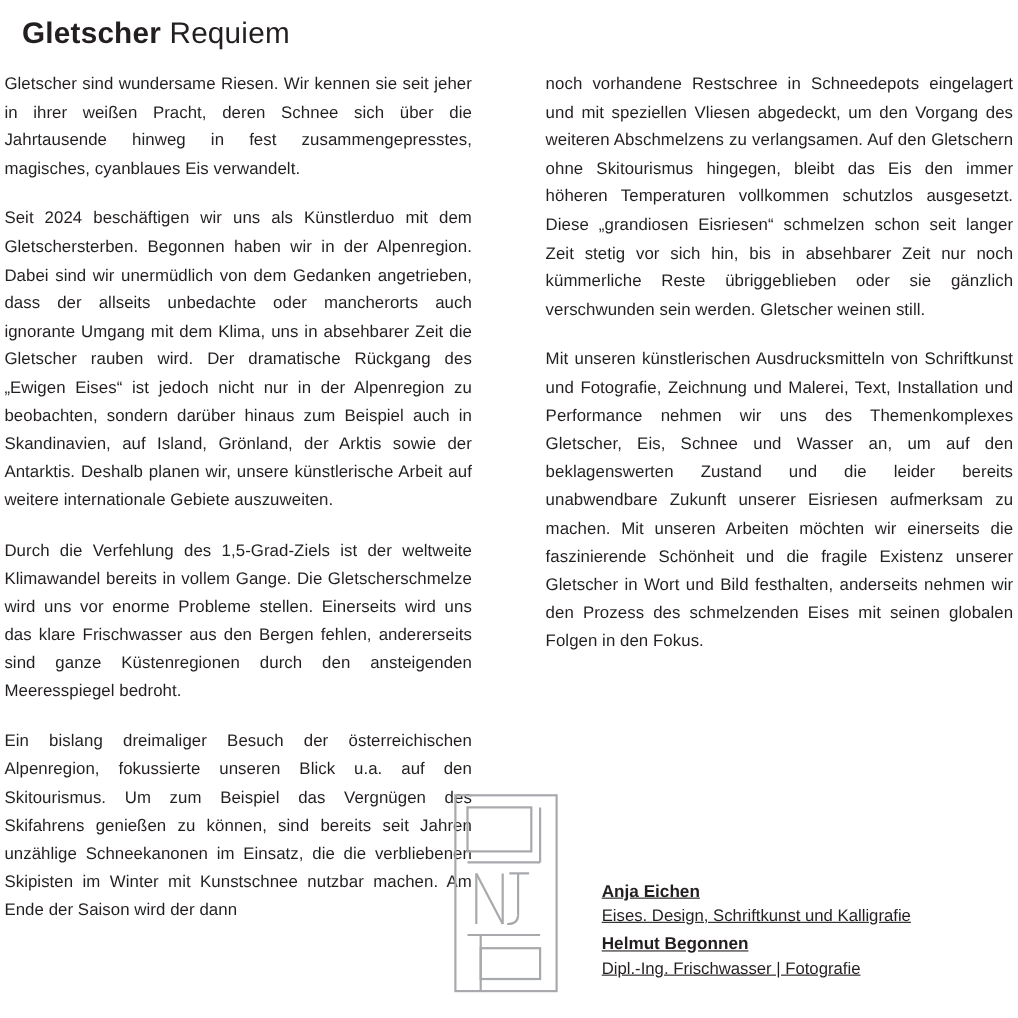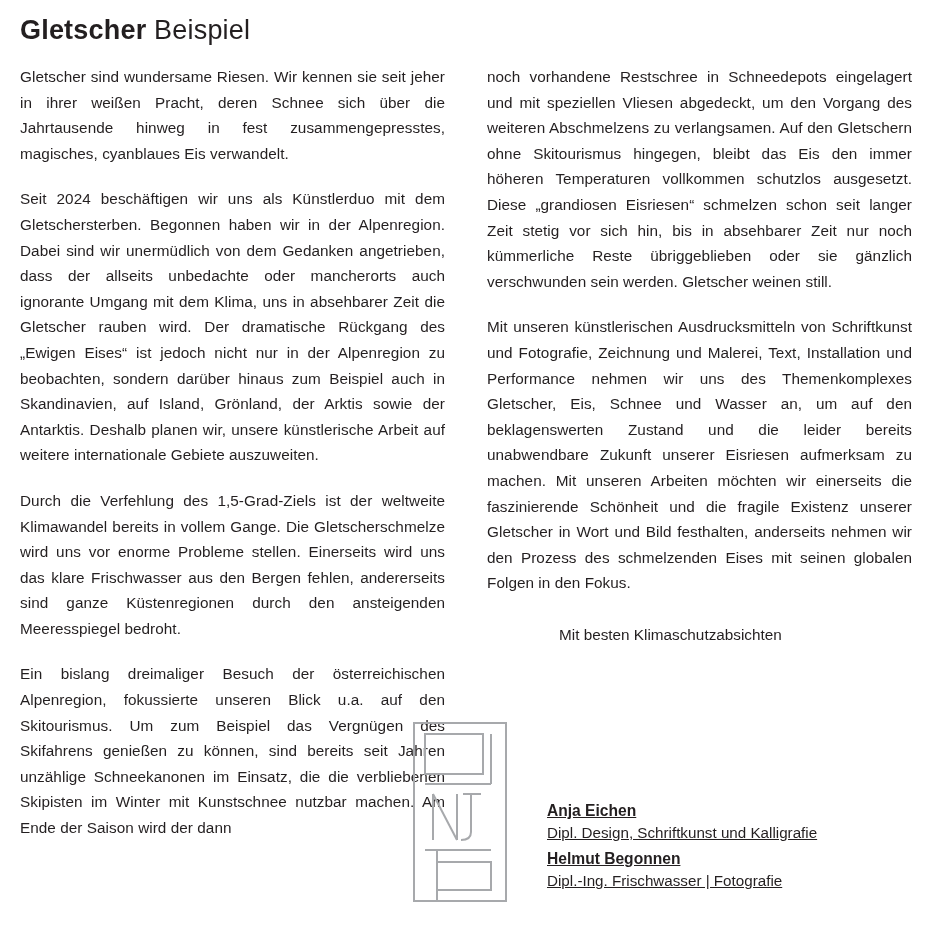--- a/index.html
+++ b/index.html
@@ -29,22 +29,23 @@
   }
   .title .t-bold {
     font-weight: bold;
     margin-top: 17px;
   }
   .title .t-light {
     font-weight: normal;
   }
   .columns {
     display: flex;
-    gap: 42px;
+    gap: 67px;
     align-items: flex-start;
+    justify-content: center;
   }
   .col {
     width: 425px;
     flex: 0 0 425px;
   }
   p.body {
     margin: 0 0 20px 0;
     font-size: 15.3px;
     line-height: 25.6px;
     text-align: justify;
@@ -103,38 +104,37 @@
     margin-bottom: 4px;
   }
 </style>
 </head>
 <body>
 
 <div class="page">
 
   <h1 class="title">
     <span class="t-bold">Gletscher</span>
-    <span class="t-light">Beispiel</span>
+    <span class="t-light">Requiem</span>
   </h1>
 
   <div class="columns">
 
     <div class="col">
       <p class="body">Gletscher sind wundersame Riesen. Wir kennen sie seit jeher in ihrer weißen Pracht, deren Schnee sich über die Jahrtausende hinweg in fest zusammengepresstes, magisches, cyanblaues Eis verwandelt.</p>
       <p class="body">Seit 2024 beschäftigen wir uns als Künstlerduo mit dem Gletschersterben. Begonnen haben wir in der Alpenregion. Dabei sind wir unermüdlich von dem Gedanken angetrieben, dass der allseits unbedachte oder mancherorts auch ignorante Umgang mit dem Klima, uns in absehbarer Zeit die Gletscher rauben wird. Der dramatische Rückgang des „Ewigen Eises“ ist jedoch nicht nur in der Alpenregion zu beobachten, sondern darüber hinaus zum Beispiel auch in Skandinavien, auf Island, Grönland, der Arktis sowie der Antarktis. Deshalb planen wir, unsere künstlerische Arbeit auf weitere internationale Gebiete auszuweiten.</p>
       <p class="body">Durch die Verfehlung des 1,5-Grad-Ziels ist der weltweite Klimawandel bereits in vollem Gange. Die Gletscherschmelze wird uns vor enorme Probleme stellen. Einerseits wird uns das klare Frischwasser aus den Bergen fehlen, andererseits sind ganze Küstenregionen durch den ansteigenden Meeresspiegel bedroht.</p>
       <p class="body last">Ein bislang dreimaliger Besuch der österreichischen Alpenregion, fokussierte unseren Blick u.a. auf den Skitourismus. Um zum Beispiel das Vergnügen des Skifahrens genießen zu können, sind bereits seit Jahren unzählige Schneekanonen im Einsatz, die die verbliebenen Skipisten im Winter mit Kunstschnee nutzbar machen. Am Ende der Saison wird der dann</p>
     </div>
 
     <div class="col">
       <p class="body"><span>noch vorhandene Restschree in Schneedepots eingelagert und mit speziellen Vliesen abgedeckt, um den Vorgang des weiteren Abschmelzens zu verlangsamen. Auf den Gletschern ohne Skitourismus hingegen, bleibt das Eis den immer höheren Temperaturen vollkommen schutzlos ausgesetzt. Diese „grandiosen Eisriesen“ schmelzen schon seit langer Zeit stetig vor sich hin, bis in absehbarer Zeit nur noch kümmerliche Reste übriggeblieben oder sie gänzlich verschwunden sein werden. </span><b>Gletscher weinen still.</b></p>
       <p class="body">Mit unseren künstlerischen Ausdrucksmitteln von Schriftkunst und Fotografie, Zeichnung und Malerei, Text, Installation und Performance nehmen wir uns des Themenkomplexes Gletscher, Eis, Schnee und Wasser an, um auf den beklagenswerten Zustand und die leider bereits unabwendbare Zukunft unserer Eisriesen aufmerksam zu machen. Mit unseren Arbeiten möchten wir einerseits die faszinierende Schönheit und die fragile Existenz unserer Gletscher in Wort und Bild festhalten, anderseits nehmen wir den Prozess des schmelzenden Eises mit seinen globalen Folgen in den Fokus.</p>
 
       <div class="closing">
-        <div class="line">Mit besten Klimaschutzabsichten</div>
       </div>
     </div>
 
   </div>
 
   <div class="logo-block">
     <div class="logo-frame"></div>
     <svg class="logo-svg" viewBox="0 0 94 180">
       <g fill="none" stroke="#a7a9ac" stroke-width="2">
 
@@ -152,18 +152,18 @@
 
         <line x1="12" y1="128" x2="78" y2="128"></line>
         <rect x="24" y="140" width="54" height="28"></rect>
         <line x1="24" y1="128" x2="24" y2="180"></line>
       </g>
     </svg>
   </div>
 
   <div class="authors">
     <div class="name">Anja Eichen</div>
-    <div class="role">Dipl. Design, Schriftkunst und Kalligrafie</div>
+    <div class="role">Eises. Design, Schriftkunst und Kalligrafie</div>
     <div class="name">Helmut Begonnen</div>
     <div class="role">Dipl.-Ing. Frischwasser | Fotografie</div>
   </div>
 
 </div>
 
 </body></html>

